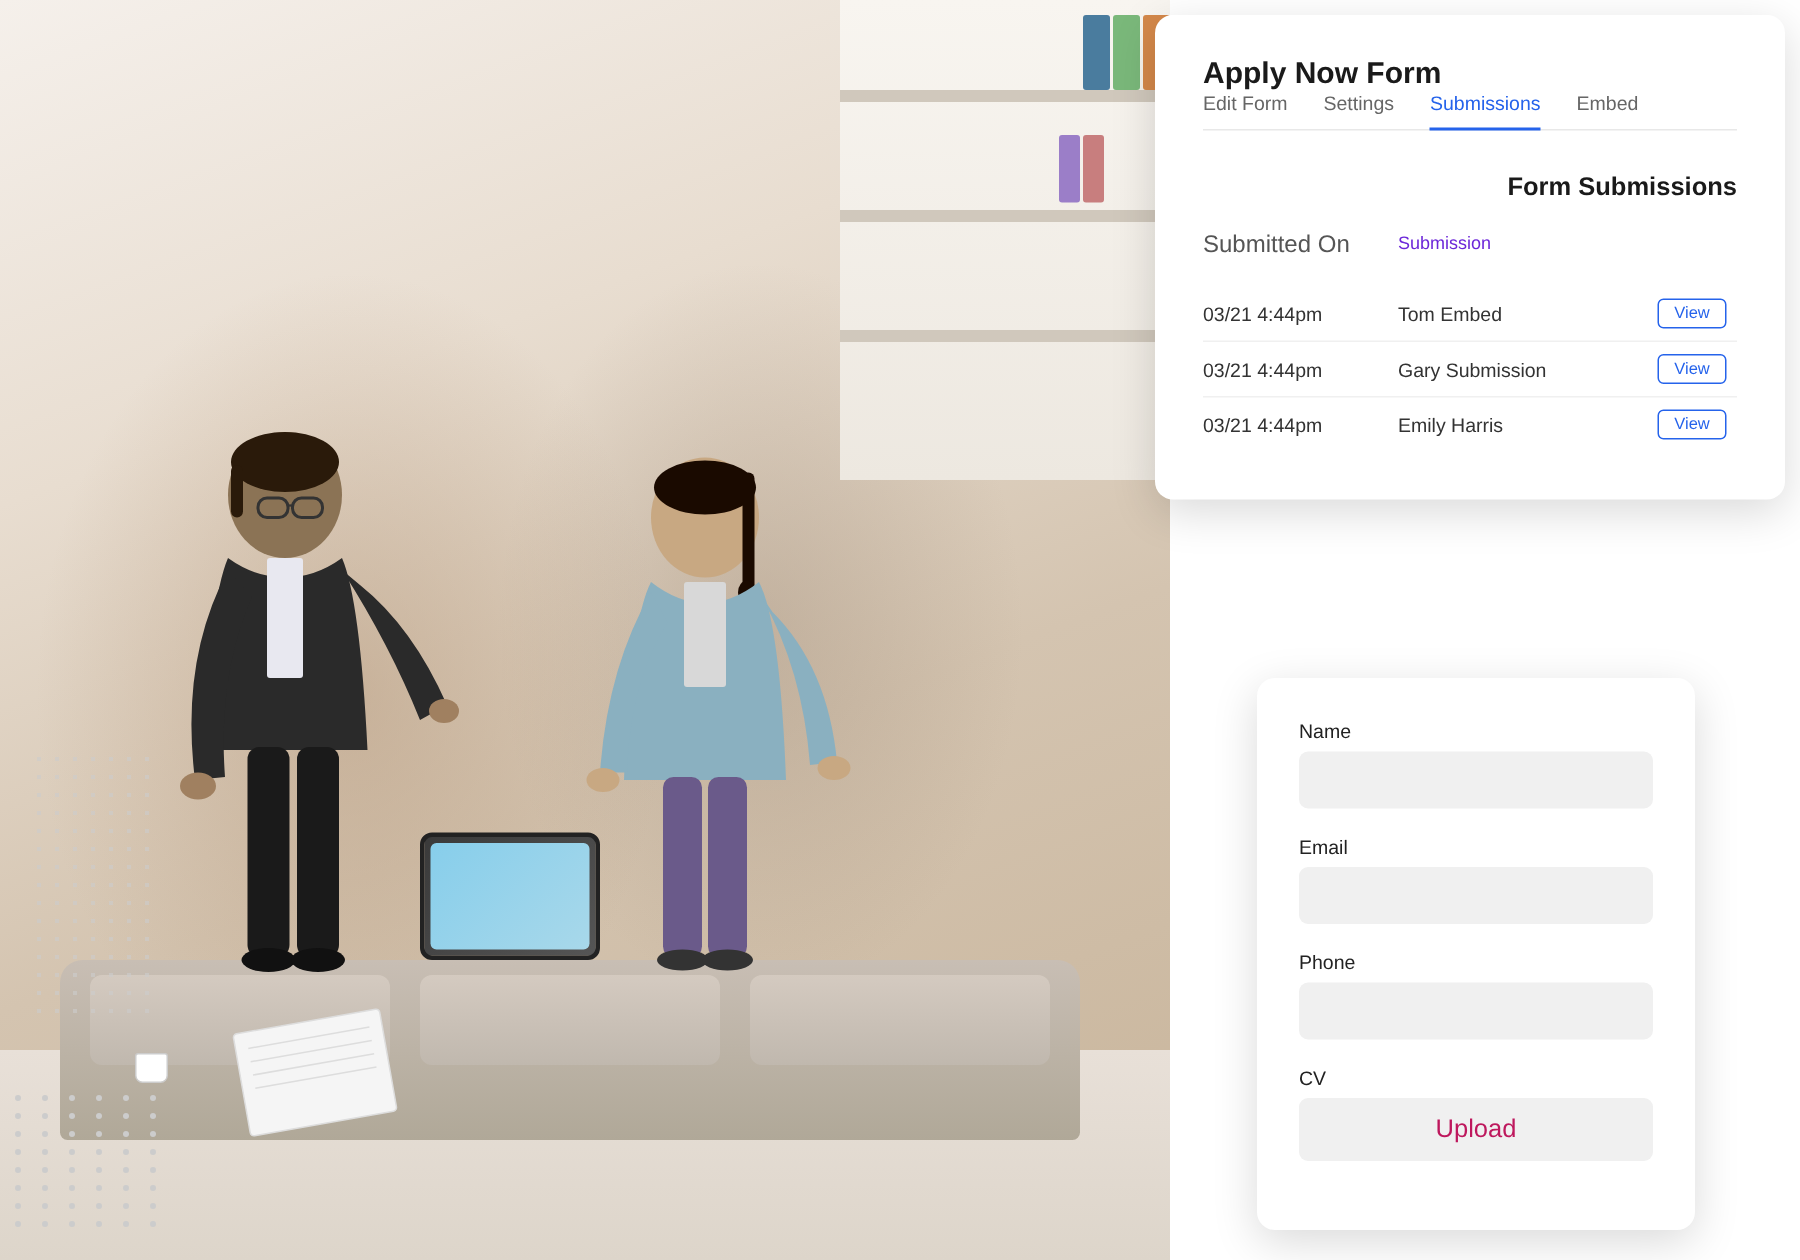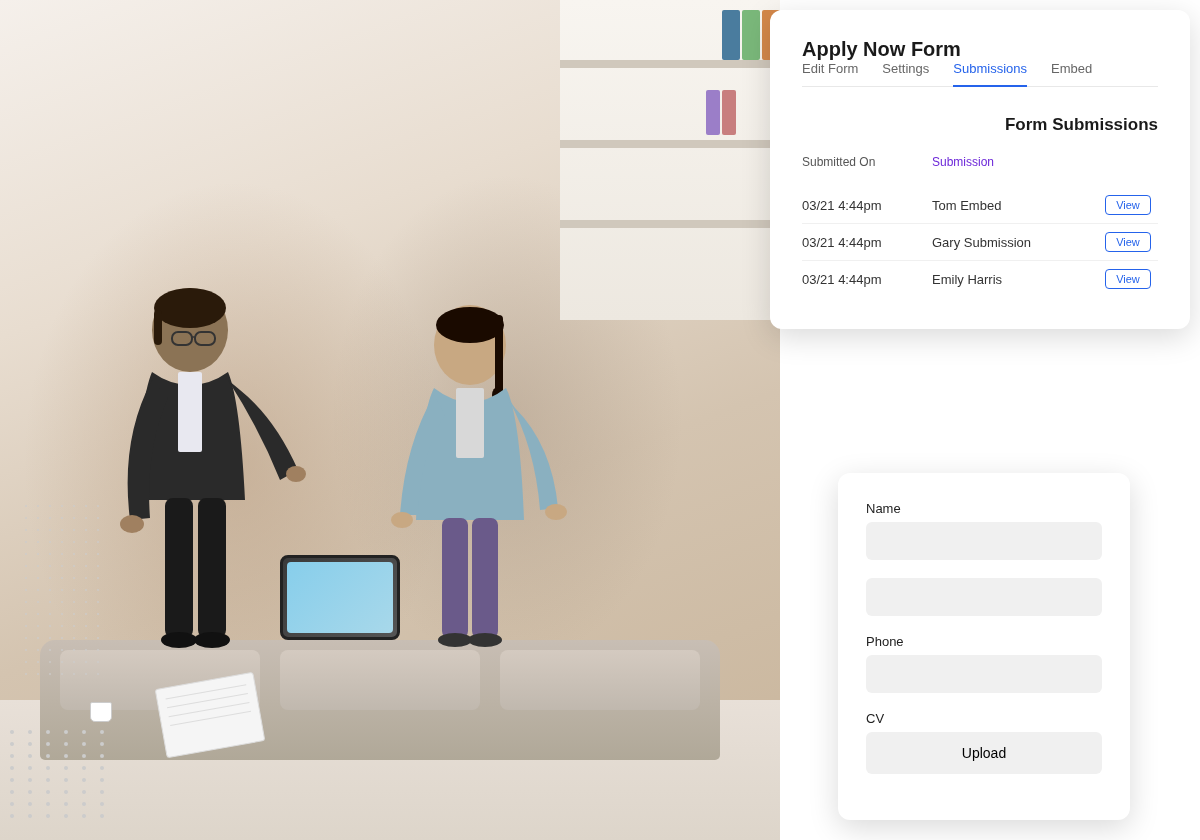--- a/index.html
+++ b/index.html
@@ -176,21 +176,21 @@
 
     .table-header {
       display: flex;
       gap: 0;
       margin-bottom: 10px;
       padding-bottom: 8px;
     }
 
     .col-date {
       width: 130px;
-      font-size: 12px;
+      font-size: 16px;
       font-weight: 500;
       color: #555;
     }
 
     .col-name {
       flex: 1;
       font-size: 12px;
       font-weight: 400;
       color: #6d28d9;
     }
@@ -275,23 +275,23 @@
       color: #333;
       outline: none;
     }
 
     .upload-btn {
       width: 100%;
       height: 42px;
       background: #f0f0f0;
       border: none;
       border-radius: 6px;
-      font-size: 14px;
+      font-size: 17px;
       font-weight: 500;
-      color: #000000;
+      color: #be185d;
       cursor: pointer;
       display: flex;
       align-items: center;
       justify-content: center;
     }
 
     
     .dot-grid {
       position: absolute;
       bottom: 10px;
@@ -565,20 +565,21 @@
     </div>
 </div>
 
 <div class="form-card">
   <div id="form-fields">
       <div class="form-field">
         <label class="field-label">Name</label>
         <input class="field-input" type="text" style="">
       </div>
       <div class="form-field">
+        <label class="field-label">Email</label>
         <input class="field-input" type="text" style="">
       </div>
       <div class="form-field">
         <label class="field-label">Phone</label>
         <input class="field-input" type="text" style="">
       </div>
       <div class="form-field">
         <label class="field-label">CV</label>
         <button class="upload-btn">Upload</button>
       </div>

